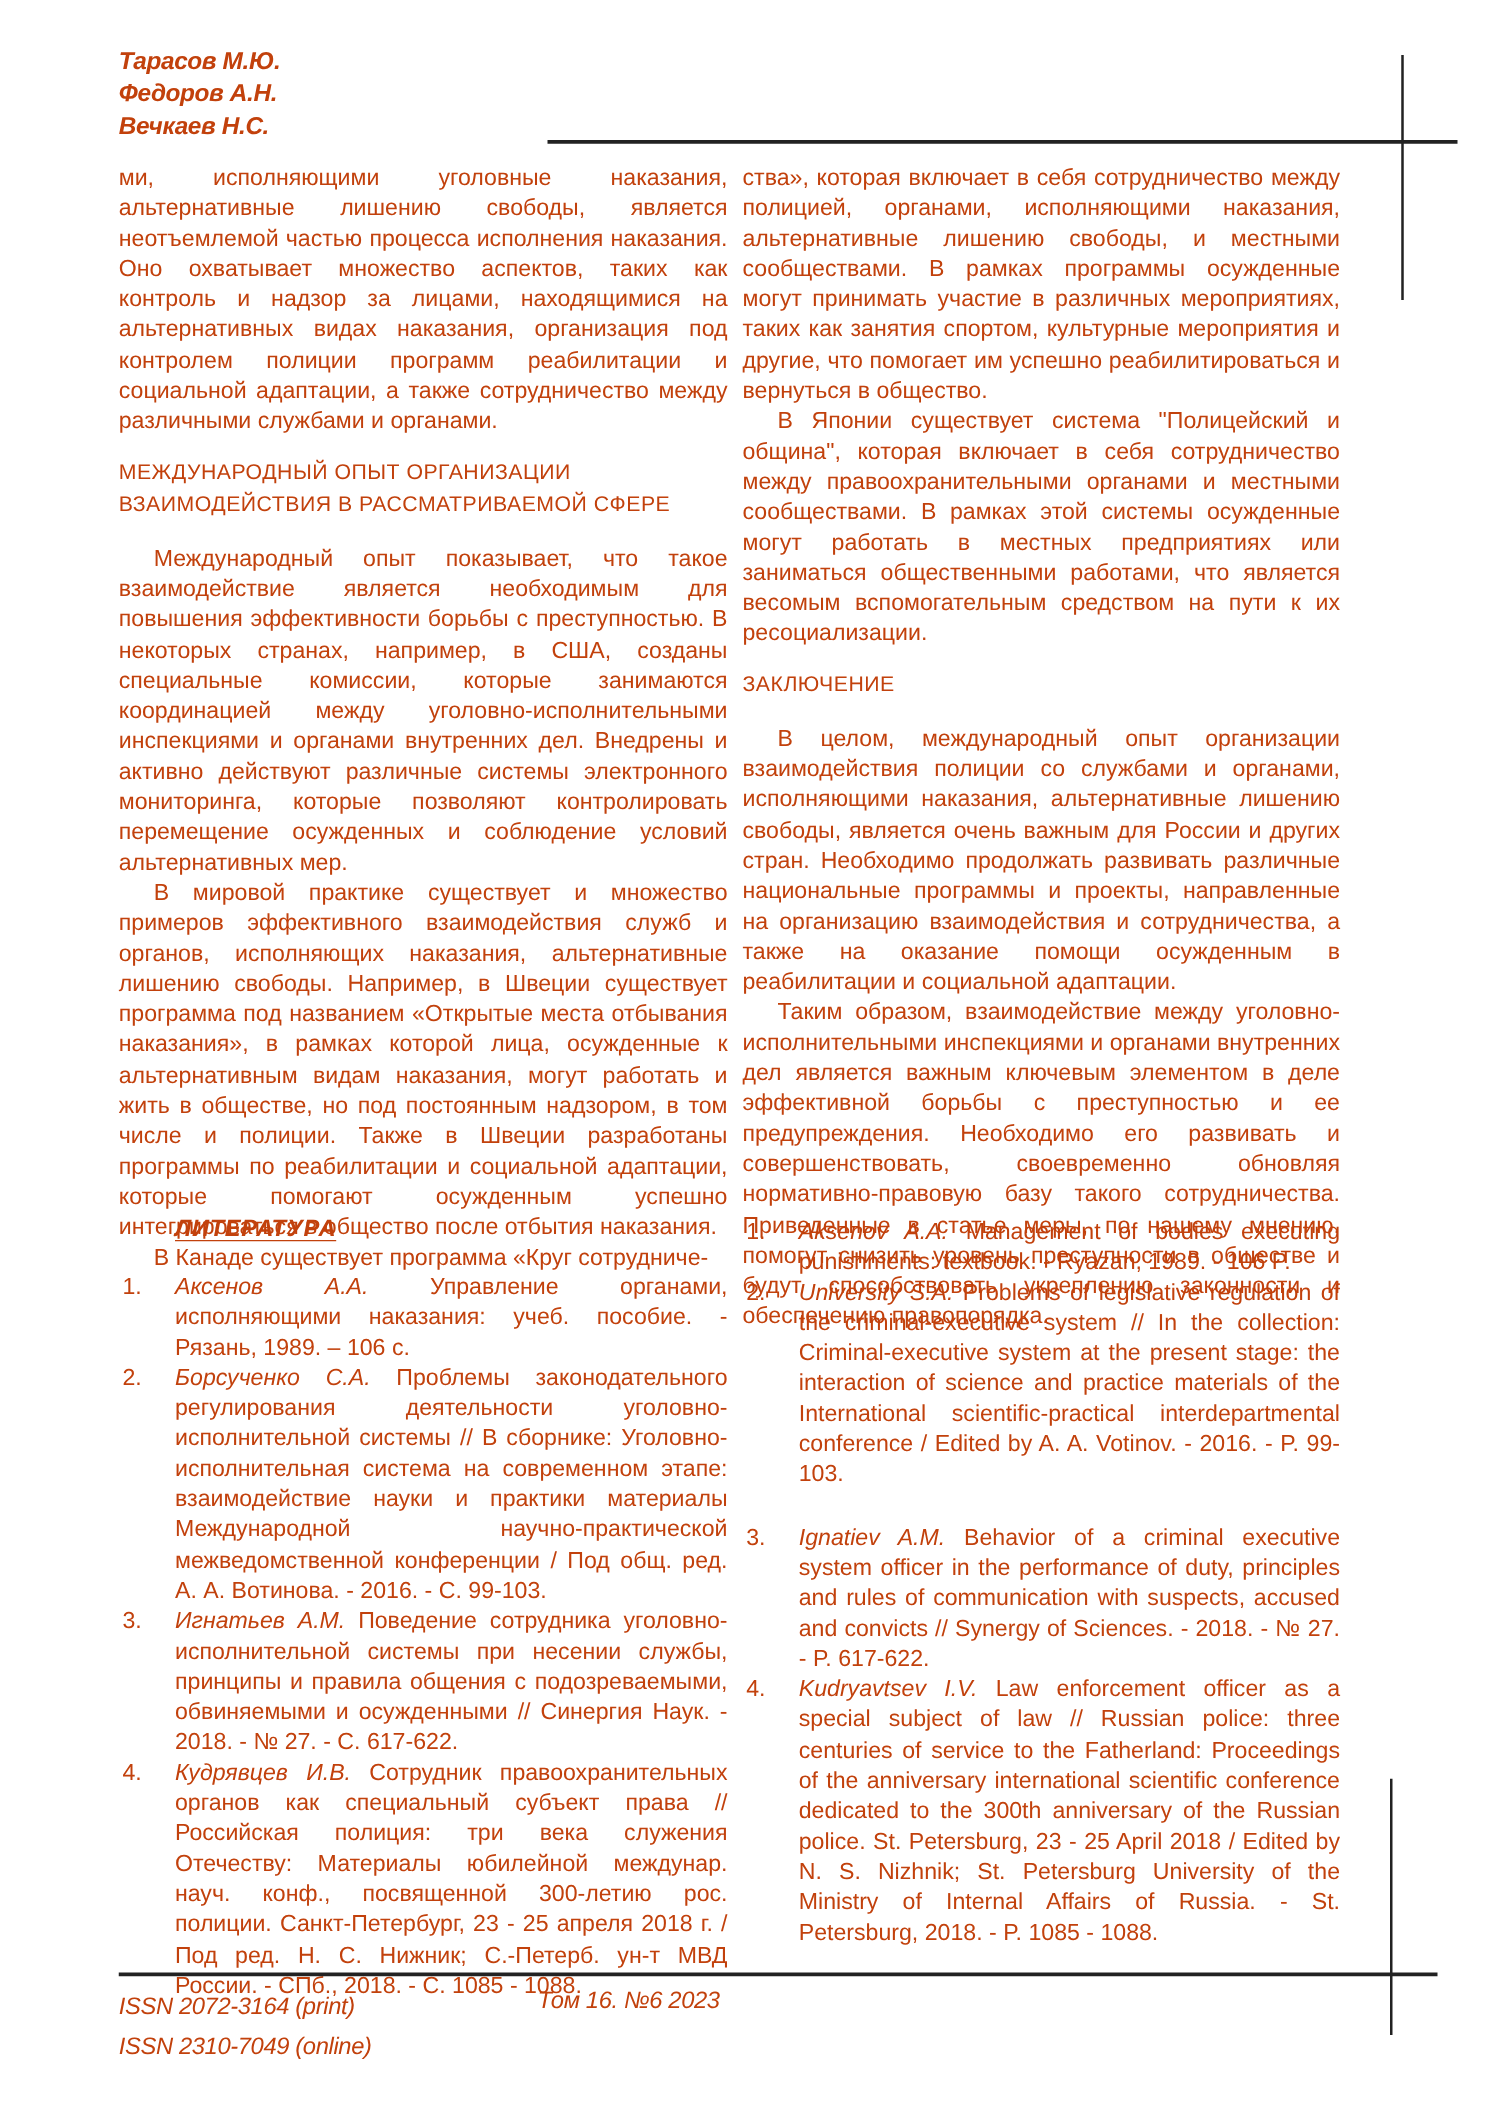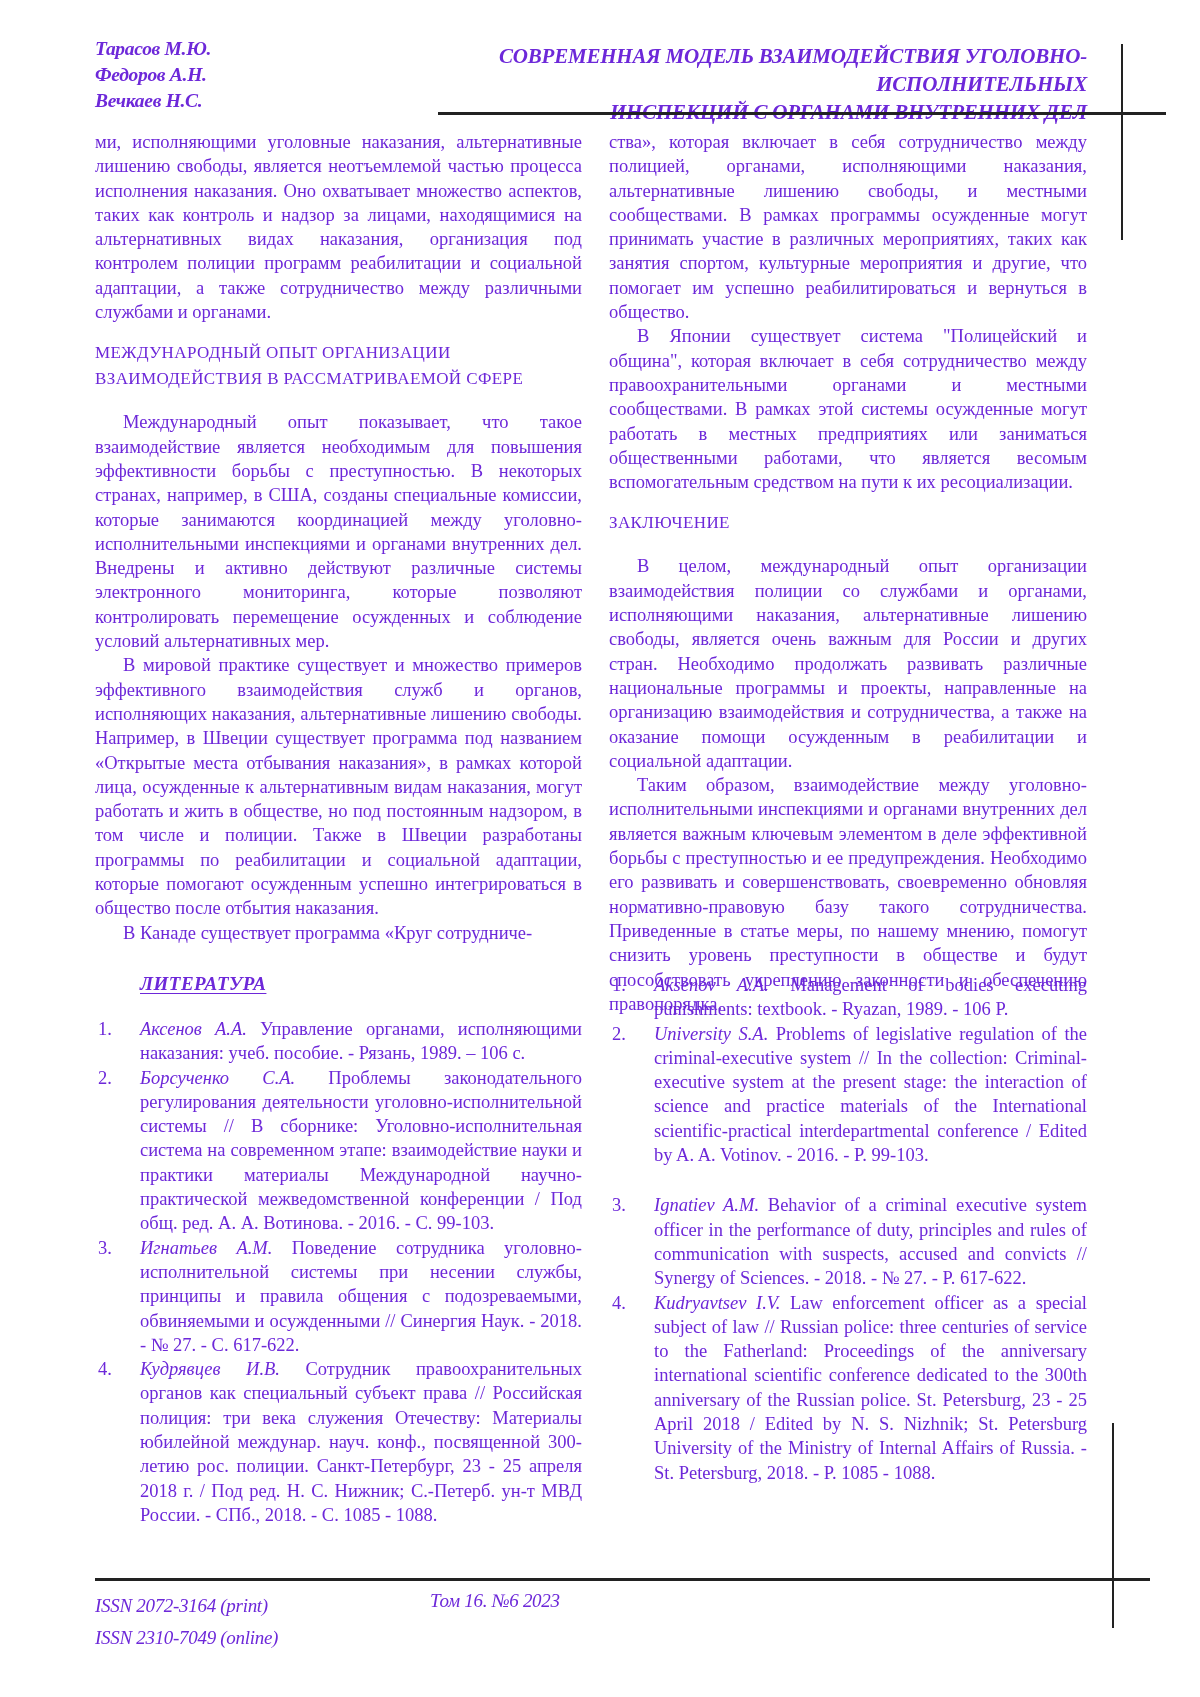--- a/index.html
+++ b/index.html
@@ -2,22 +2,22 @@
 <html><head>
 <meta charset="utf-8">
 <style>
   html, body { margin: 0; padding: 0; background: #e8e8e8; }
   .page {
     position: relative;
     width: 1200px;
     height: 1697px;
     margin: 0 auto;
     background: #ffffff;
-    font-family: Liberation Serif, serif;
-    color: #6d28d9;
+    font-family: Liberation Sans, sans-serif;
+    color: #c2410c;
     overflow: hidden;
   }
 
   
   .authors {
     position: absolute;
     left: 95px;
     top: 36px;
     font-weight: bold;
     font-style: italic;
@@ -63,21 +63,21 @@
   }
 
   
   .columns {
     position: absolute;
     left: 95px;
     top: 130px;
     width: 992px;
     height: 1420px;
     display: flex;
-    gap: 27px;
+    gap: 12px;
   }
   .col { position: relative; }
   .col-left  { width: 487px; }
   .col-right { width: 478px; }
 
   .col p {
     margin: 0;
     font-size: 18.5px;
     line-height: 24.3px;
     text-align: justify;
@@ -174,24 +174,20 @@
 </head>
 <body>
 
 <div class="page">
 
   <div class="authors">
     <div>Тарасов М.Ю.</div>
     <div>Федоров А.Н.</div>
     <div>Вечкаев Н.С.</div>
   </div>
-  <div class="article-title">
-    <div>СОВРЕМЕННАЯ МОДЕЛЬ ВЗАИМОДЕЙСТВИЯ УГОЛОВНО-ИСПОЛНИТЕЛЬНЫХ</div>
-    <div>ИНСПЕКЦИЙ С ОРГАНАМИ ВНУТРЕННИХ ДЕЛ</div>
-  </div>
   <div class="header-rule"></div>
   <div class="vrule-top"></div>
 
   <div class="columns">
 
     <section class="col col-left">
       <p class="no-indent">ми, исполняющими уголовные наказания, альтернативные лишению свободы, является неотъемлемой частью процесса исполнения наказания. Оно охватывает множество аспектов, таких как контроль и надзор за лицами, находящимися на альтернативных видах наказания, организация под контролем полиции программ реабилитации и социальной адаптации, а также сотрудничество между различными службами и органами.</p>
       <h2 class="section-heading">МЕЖДУНАРОДНЫЙ ОПЫТ ОРГАНИЗАЦИИ ВЗАИМОДЕЙСТВИЯ В РАССМАТРИВАЕМОЙ СФЕРЕ</h2>
       <p>Международный опыт показывает, что такое взаимодействие является необходимым для повышения эффективности борьбы с преступностью. В некоторых странах, например, в США, созданы специальные комиссии, которые занимаются координацией между уголовно-исполнительными инспекциями и органами внутренних дел. Внедрены и активно действуют различные системы электронного мониторинга, которые позволяют контролировать перемещение осужденных и соблюдение условий альтернативных мер.</p>
       <p>В мировой практике существует и множество примеров эффективного взаимодействия служб и органов, исполняющих наказания, альтернативные лишению свободы. Например, в Швеции существует программа под названием «Открытые места отбывания наказания», в рамках которой лица, осужденные к альтернативным видам наказания, могут работать и жить в обществе, но под постоянным надзором, в том числе и полиции. Также в Швеции разработаны программы по реабилитации и социальной адаптации, которые помогают осужденным успешно интегрироваться в общество после отбытия наказания.</p>

